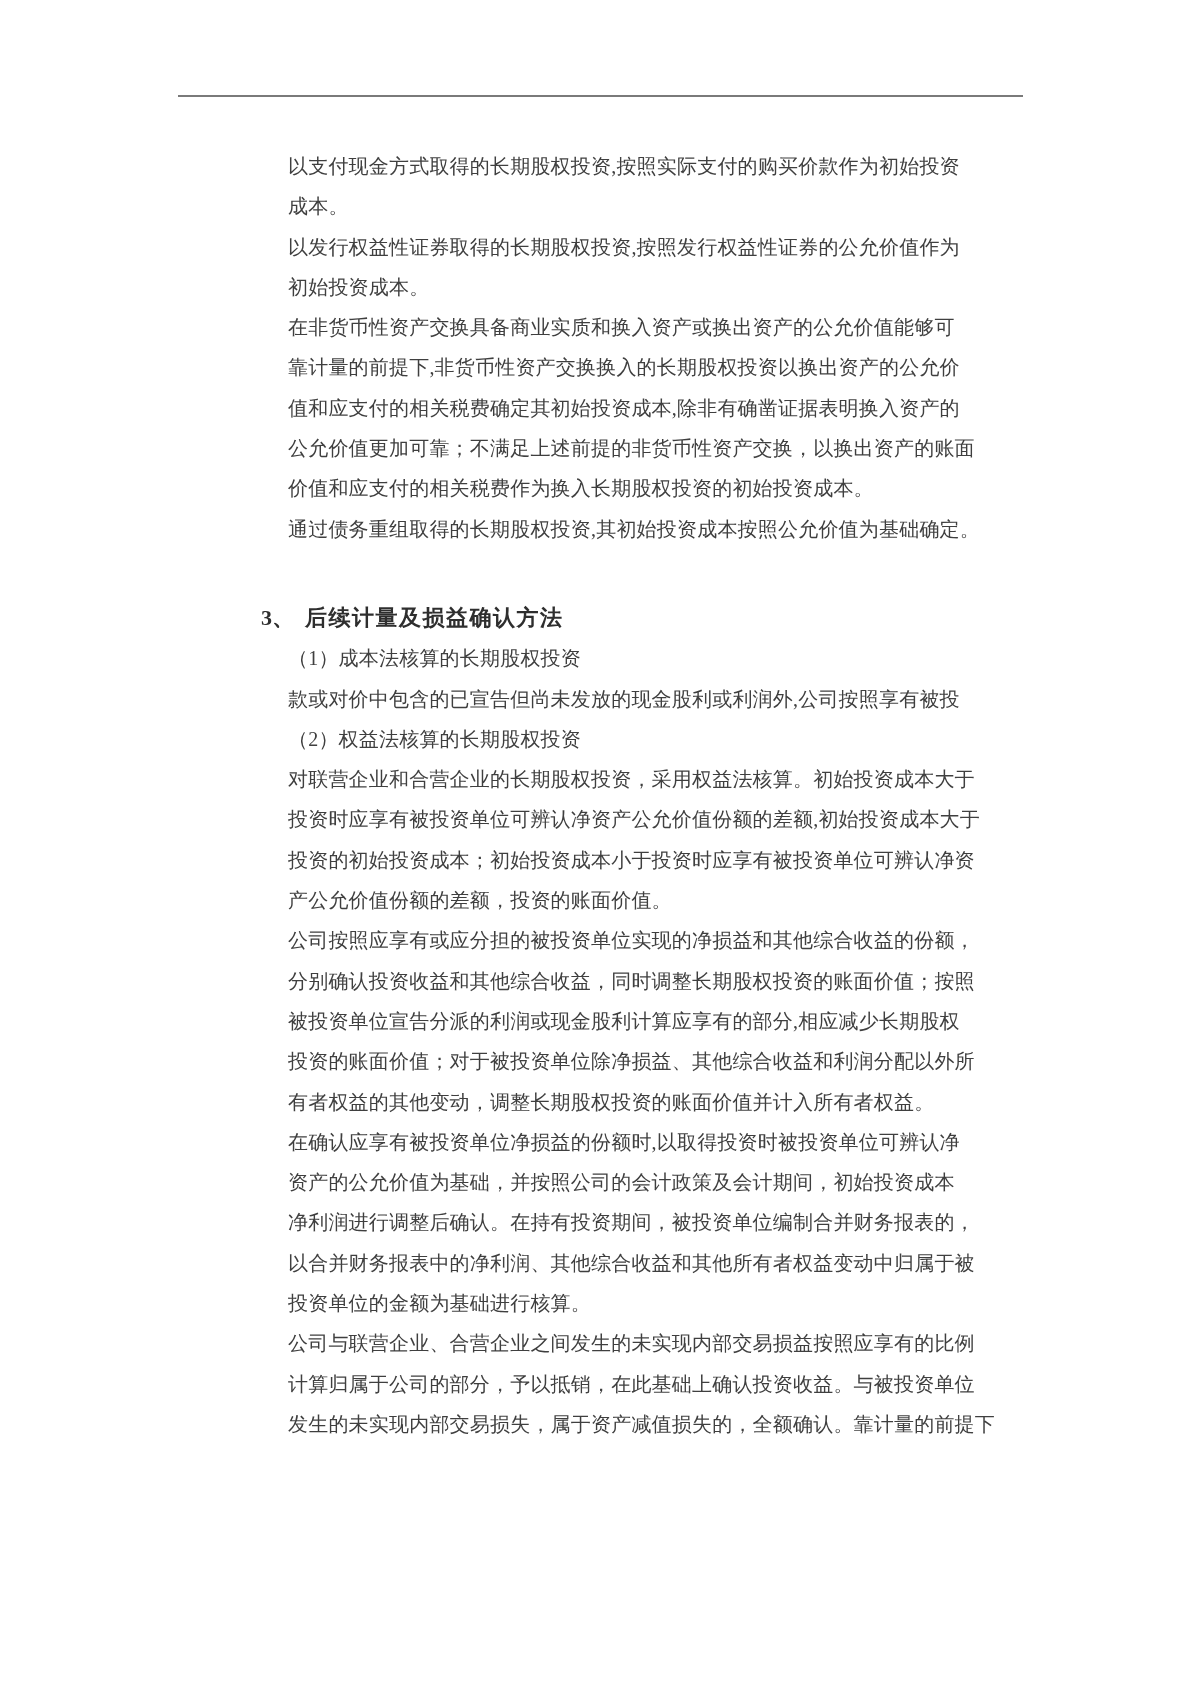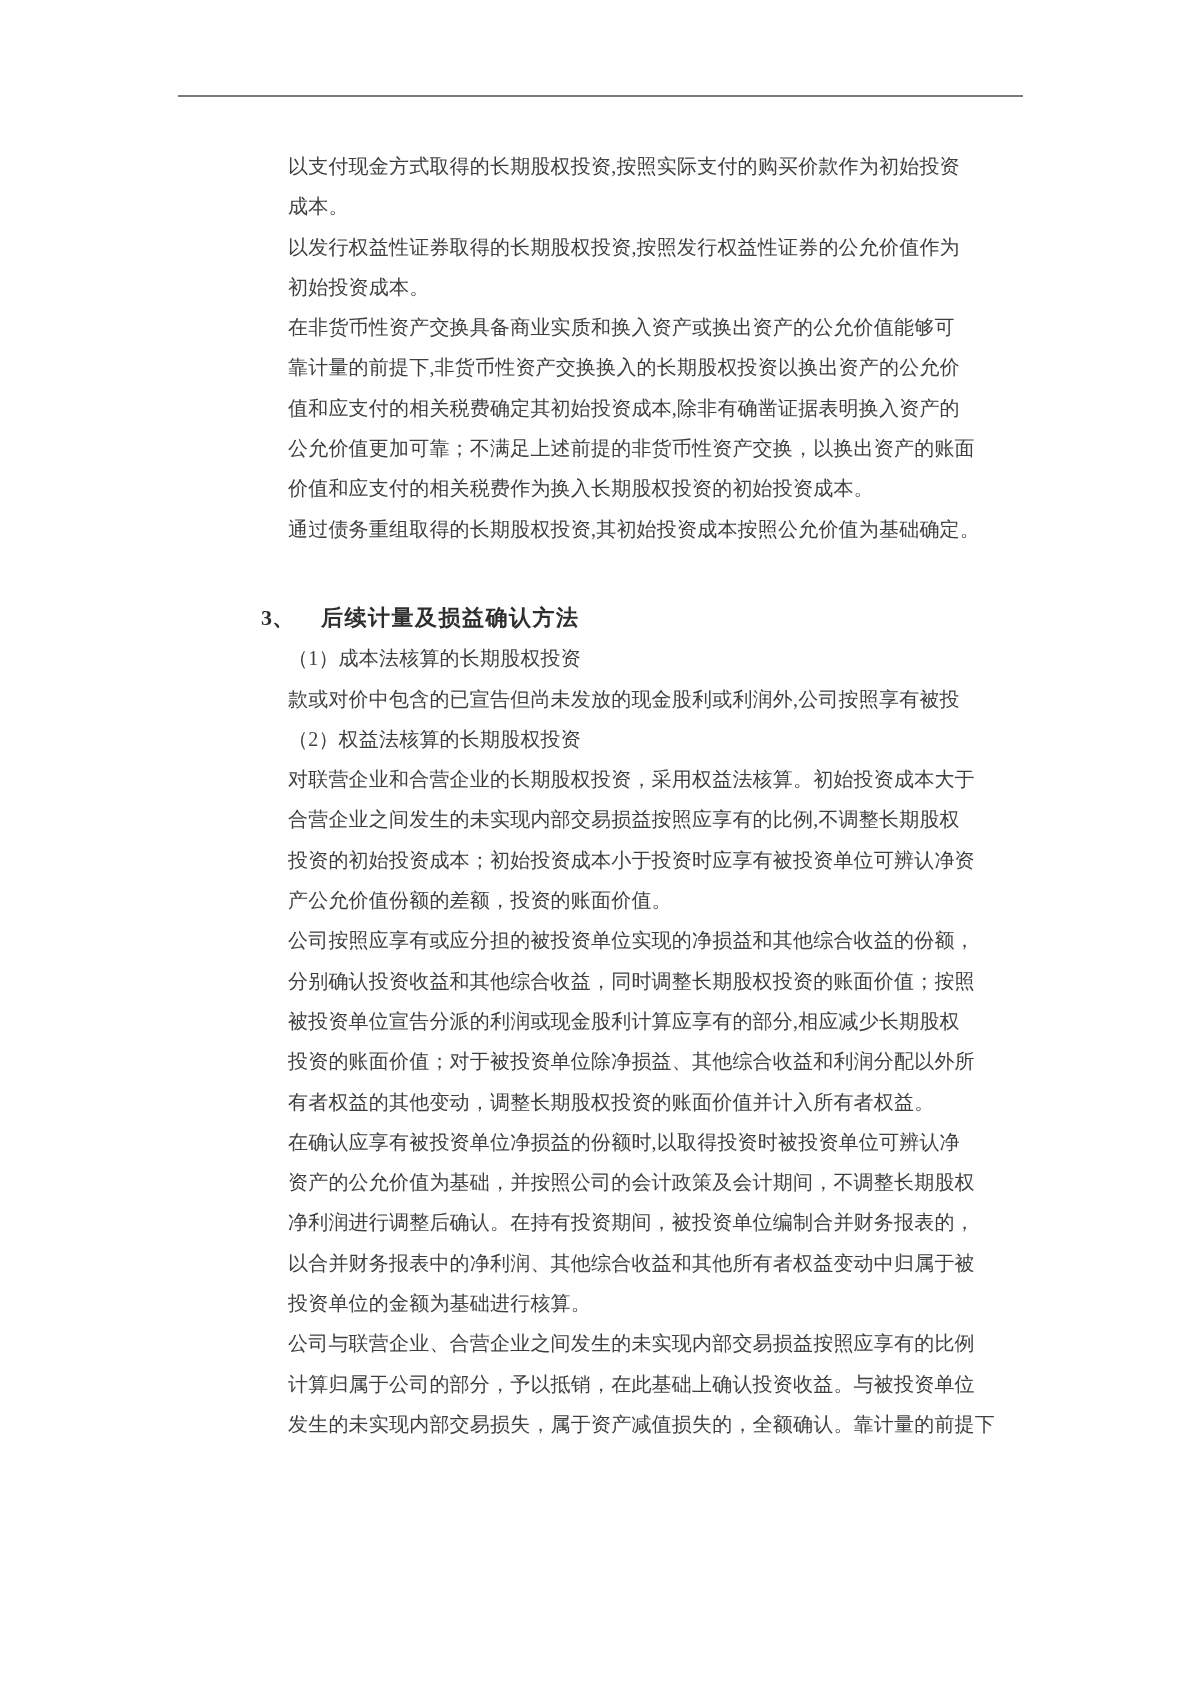--- a/index.html
+++ b/index.html
@@ -42,21 +42,21 @@
     font-size: 22px;
     line-height: 40.3px;
     color: #2e2e2e;
   }
   .h-num {
     position: absolute;
     left: -27px;
     top: 0;
   }
   .h-title {
-    margin-left: 33px;
+    margin-left: 17px;
     letter-spacing: 1.5px;
   }
   .footer {
     position: absolute;
     left: 0;
     top: 1570px;
     width: 100%;
     text-align: right;
     font-family: Liberation Mono, monospace;
     font-size: 20px;
@@ -94,34 +94,34 @@
         <div class="line">（1）成本法核算的长期股权投资</div>
       </div>
       <div class="block para">
         <div class="line">款或对价中包含的已宣告但尚未发放的现金股利或利润外,公司按照享有被投</div>
       </div>
       <div class="block para">
         <div class="line">（2）权益法核算的长期股权投资</div>
       </div>
       <div class="block para">
         <div class="line">对联营企业和合营企业的长期股权投资，采用权益法核算。初始投资成本大于</div>
-        <div class="line">合营企业之间发生的未实现内部交易损益按照应享有的比例,不调整长期股权</div>
+        <div class="line">投资时应享有被投资单位可辨认净资产公允价值份额的差额,初始投资成本大于</div>
         <div class="line">投资的初始投资成本；初始投资成本小于投资时应享有被投资单位可辨认净资</div>
         <div class="line">产公允价值份额的差额，投资的账面价值。</div>
       </div>
       <div class="block para">
         <div class="line">公司按照应享有或应分担的被投资单位实现的净损益和其他综合收益的份额，</div>
         <div class="line">分别确认投资收益和其他综合收益，同时调整长期股权投资的账面价值；按照</div>
         <div class="line">被投资单位宣告分派的利润或现金股利计算应享有的部分,相应减少长期股权</div>
         <div class="line">投资的账面价值；对于被投资单位除净损益、其他综合收益和利润分配以外所</div>
         <div class="line">有者权益的其他变动，调整长期股权投资的账面价值并计入所有者权益。</div>
       </div>
       <div class="block para">
         <div class="line">在确认应享有被投资单位净损益的份额时,以取得投资时被投资单位可辨认净</div>
-        <div class="line">资产的公允价值为基础，并按照公司的会计政策及会计期间，不调整长期股权</div>
+        <div class="line">资产的公允价值为基础，并按照公司的会计政策及会计期间，初始投资成本</div>
         <div class="line">净利润进行调整后确认。在持有投资期间，被投资单位编制合并财务报表的，</div>
         <div class="line">以合并财务报表中的净利润、其他综合收益和其他所有者权益变动中归属于被</div>
         <div class="line">投资单位的金额为基础进行核算。</div>
       </div>
       <div class="block para">
         <div class="line">公司与联营企业、合营企业之间发生的未实现内部交易损益按照应享有的比例</div>
         <div class="line">计算归属于公司的部分，予以抵销，在此基础上确认投资收益。与被投资单位</div>
         <div class="line">发生的未实现内部交易损失，属于资产减值损失的，全额确认。靠计量的前提下</div>
       </div>
     </div>

